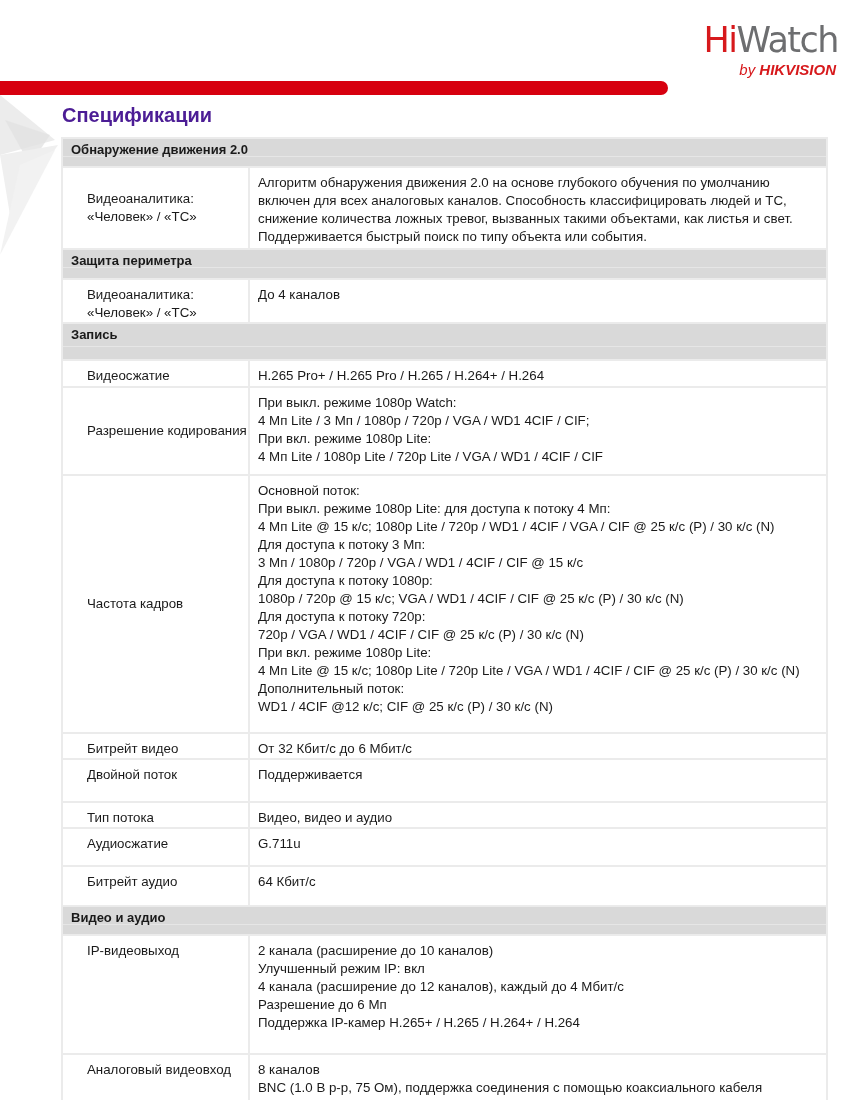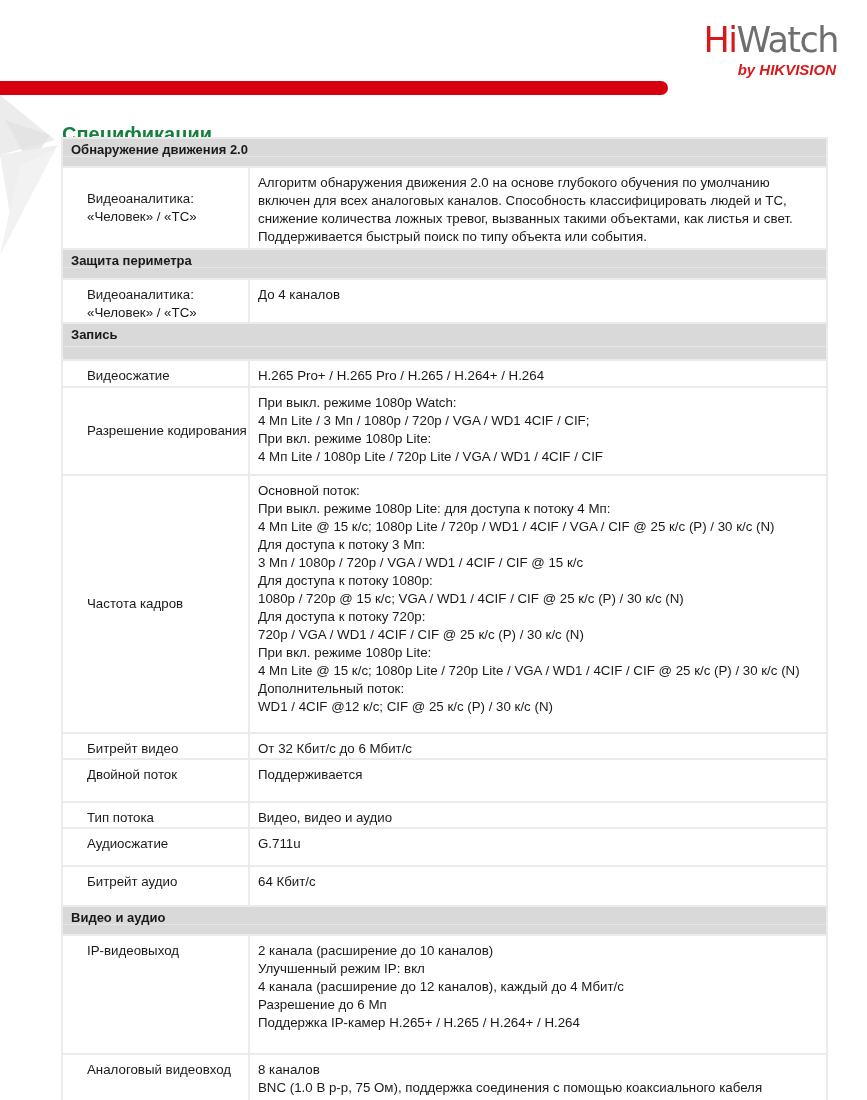--- a/index.html
+++ b/index.html
@@ -20,25 +20,25 @@
       font-family: "DejaVu Sans", sans-serif; font-size: 35px; letter-spacing: -1.5px;
       line-height: 40px; white-space: nowrap;
     }
     .logo-hi { color: #d7191c; }
     .logo-watch { color: #6d6e70; }
     .logo-sub {
       position: absolute; right: 2px; top: 41px; font-style: italic; font-size: 15px;
       line-height: 18px; white-space: nowrap; color: #d7191c;
       font-family: "Liberation Sans", sans-serif;
     }
-    .logo-sub .by { font-weight: bold; text-align: right; }
+    .logo-sub .by { font-weight: normal; text-align: right; }
     .logo-sub .hik { font-weight: bold; }
     .page-title {
       position: absolute; left: 62px; top: 102px;
-      font-size: 20px; font-weight: bold; line-height: 26px; color: #15803d; margin-top: 19px;
+      font-size: 20px; font-weight: bold; line-height: 26px; color: #4c1d95;
     }
     .spec-table {
       position: absolute; left: 61px; top: 137px; width: 765px;
       border-collapse: collapse; table-layout: fixed;
       font-size: 13.3px; line-height: 18px;
     }
     .spec-table col.c1 { width: 187px; }
     .spec-table col.c2 { width: 578px; }
     .spec-table td {
       border: 2px solid #ebebeb; padding: 0 8px; vertical-align: top;

